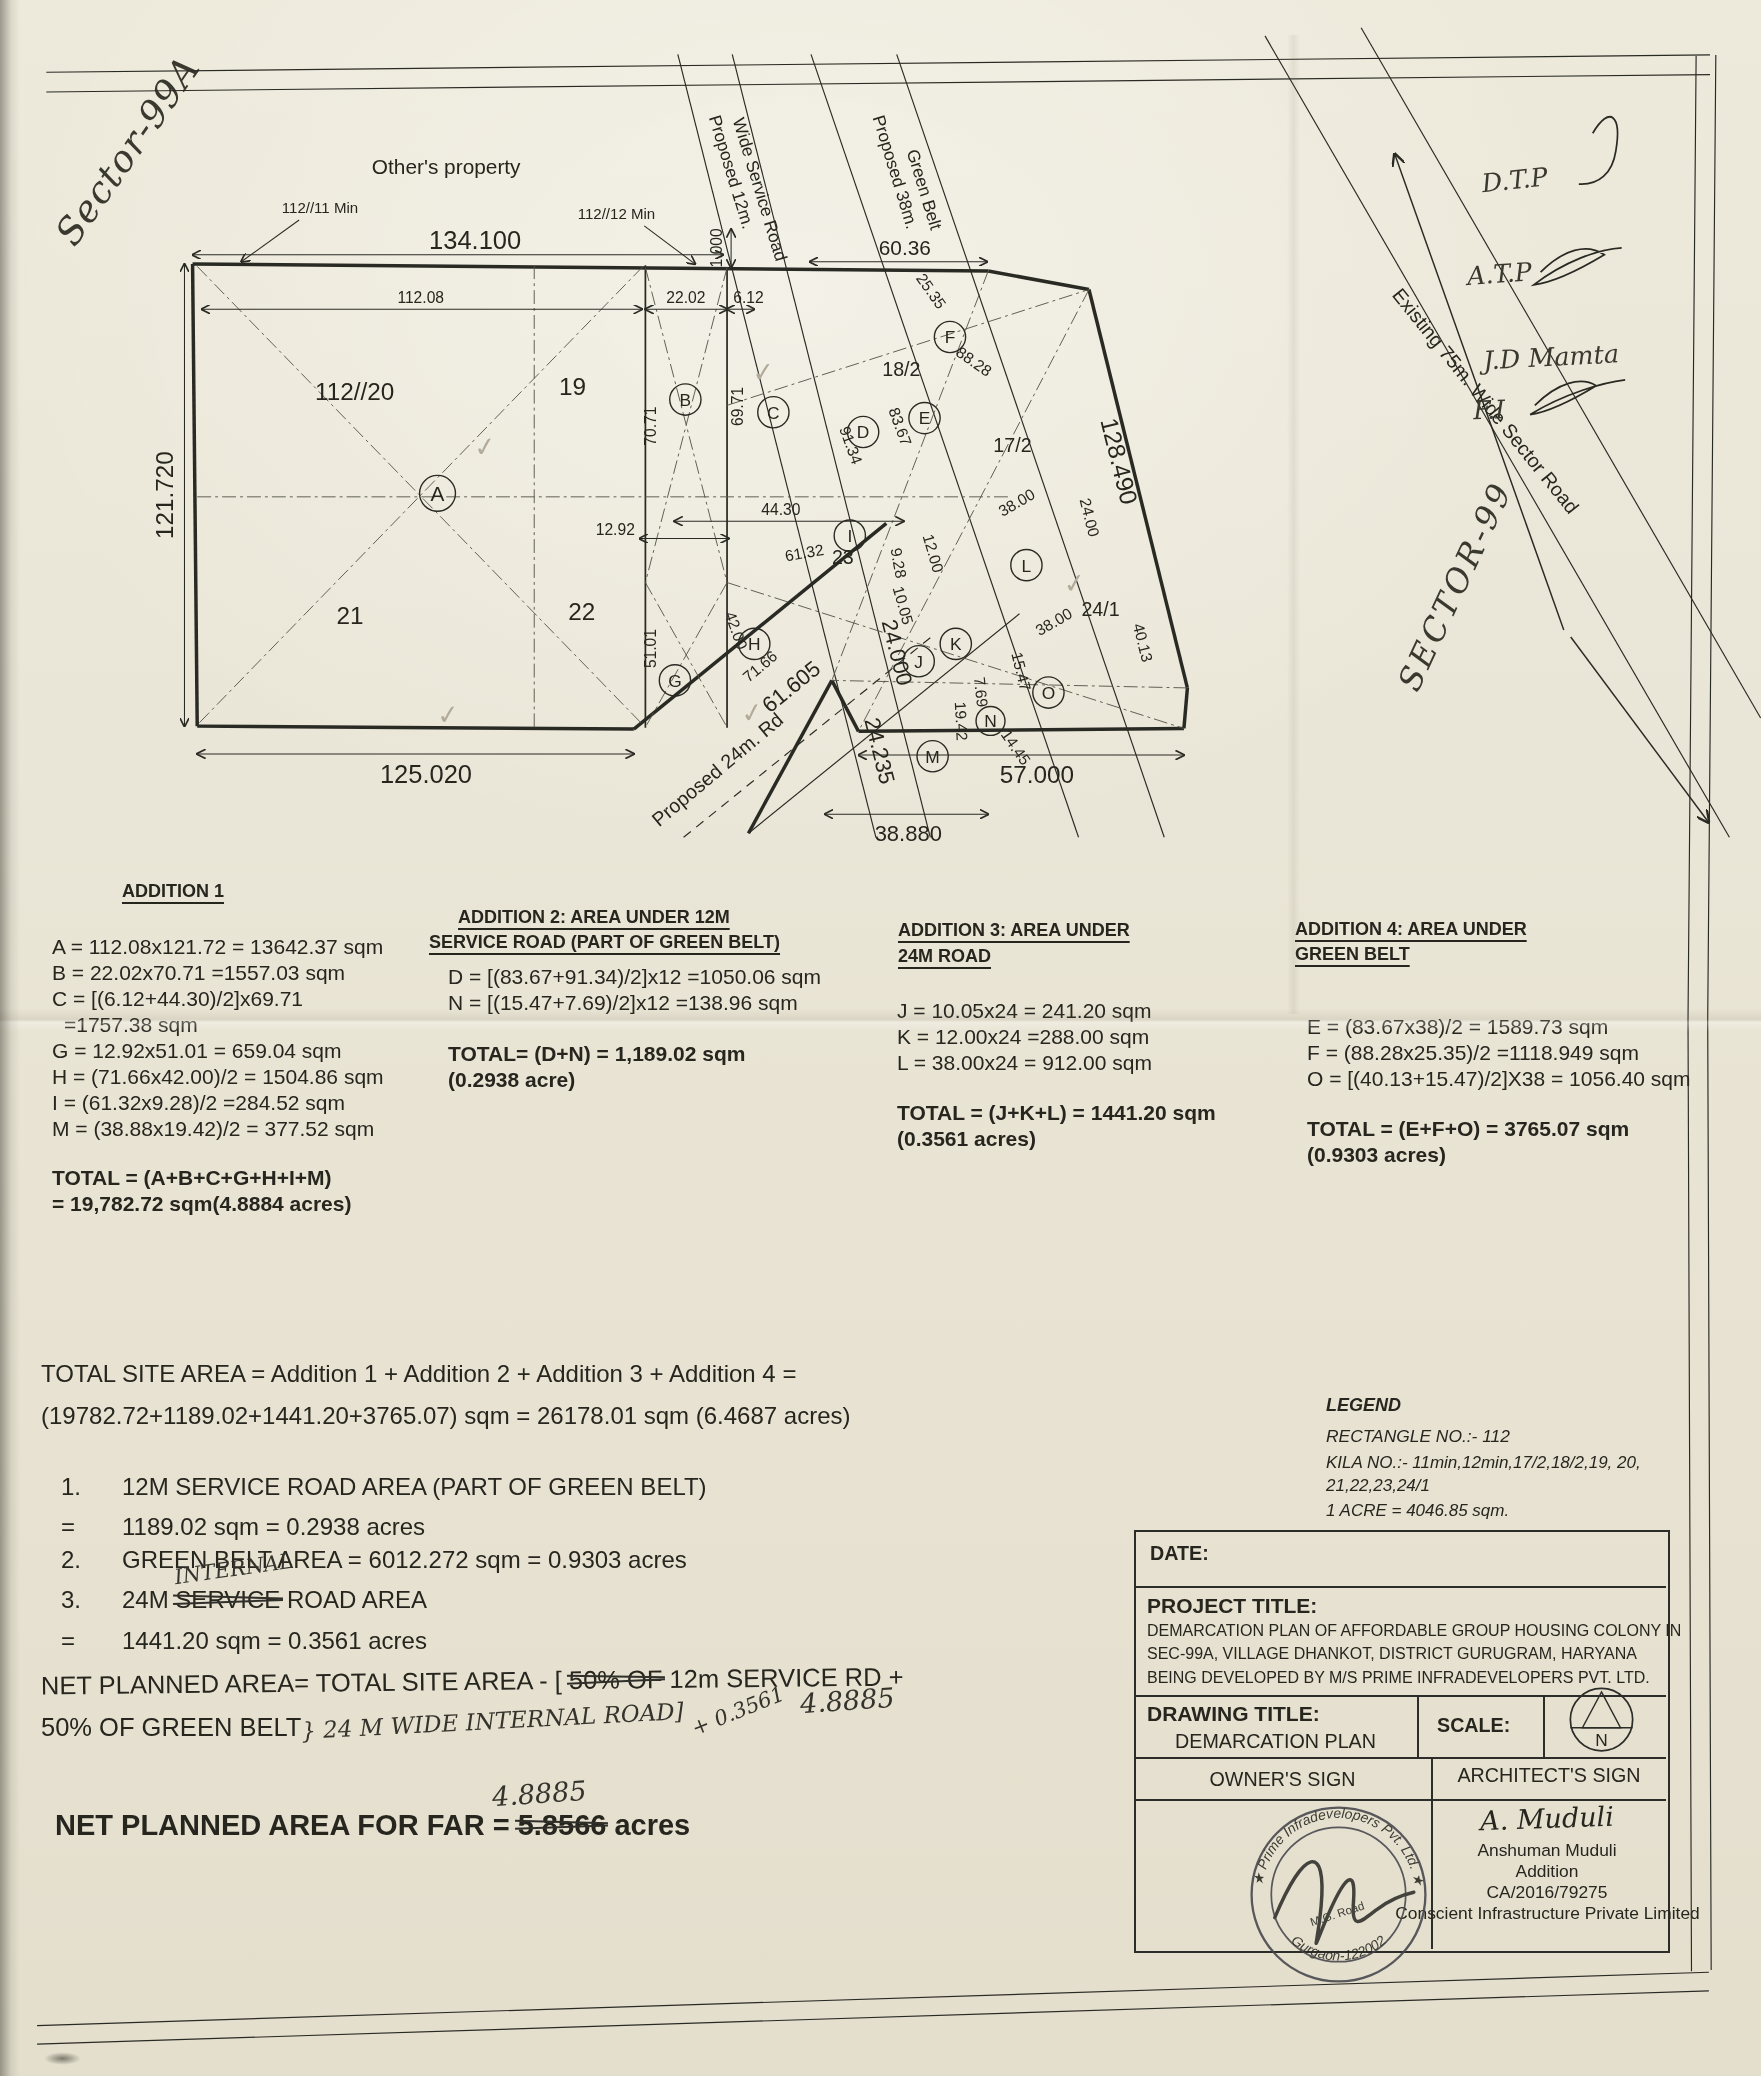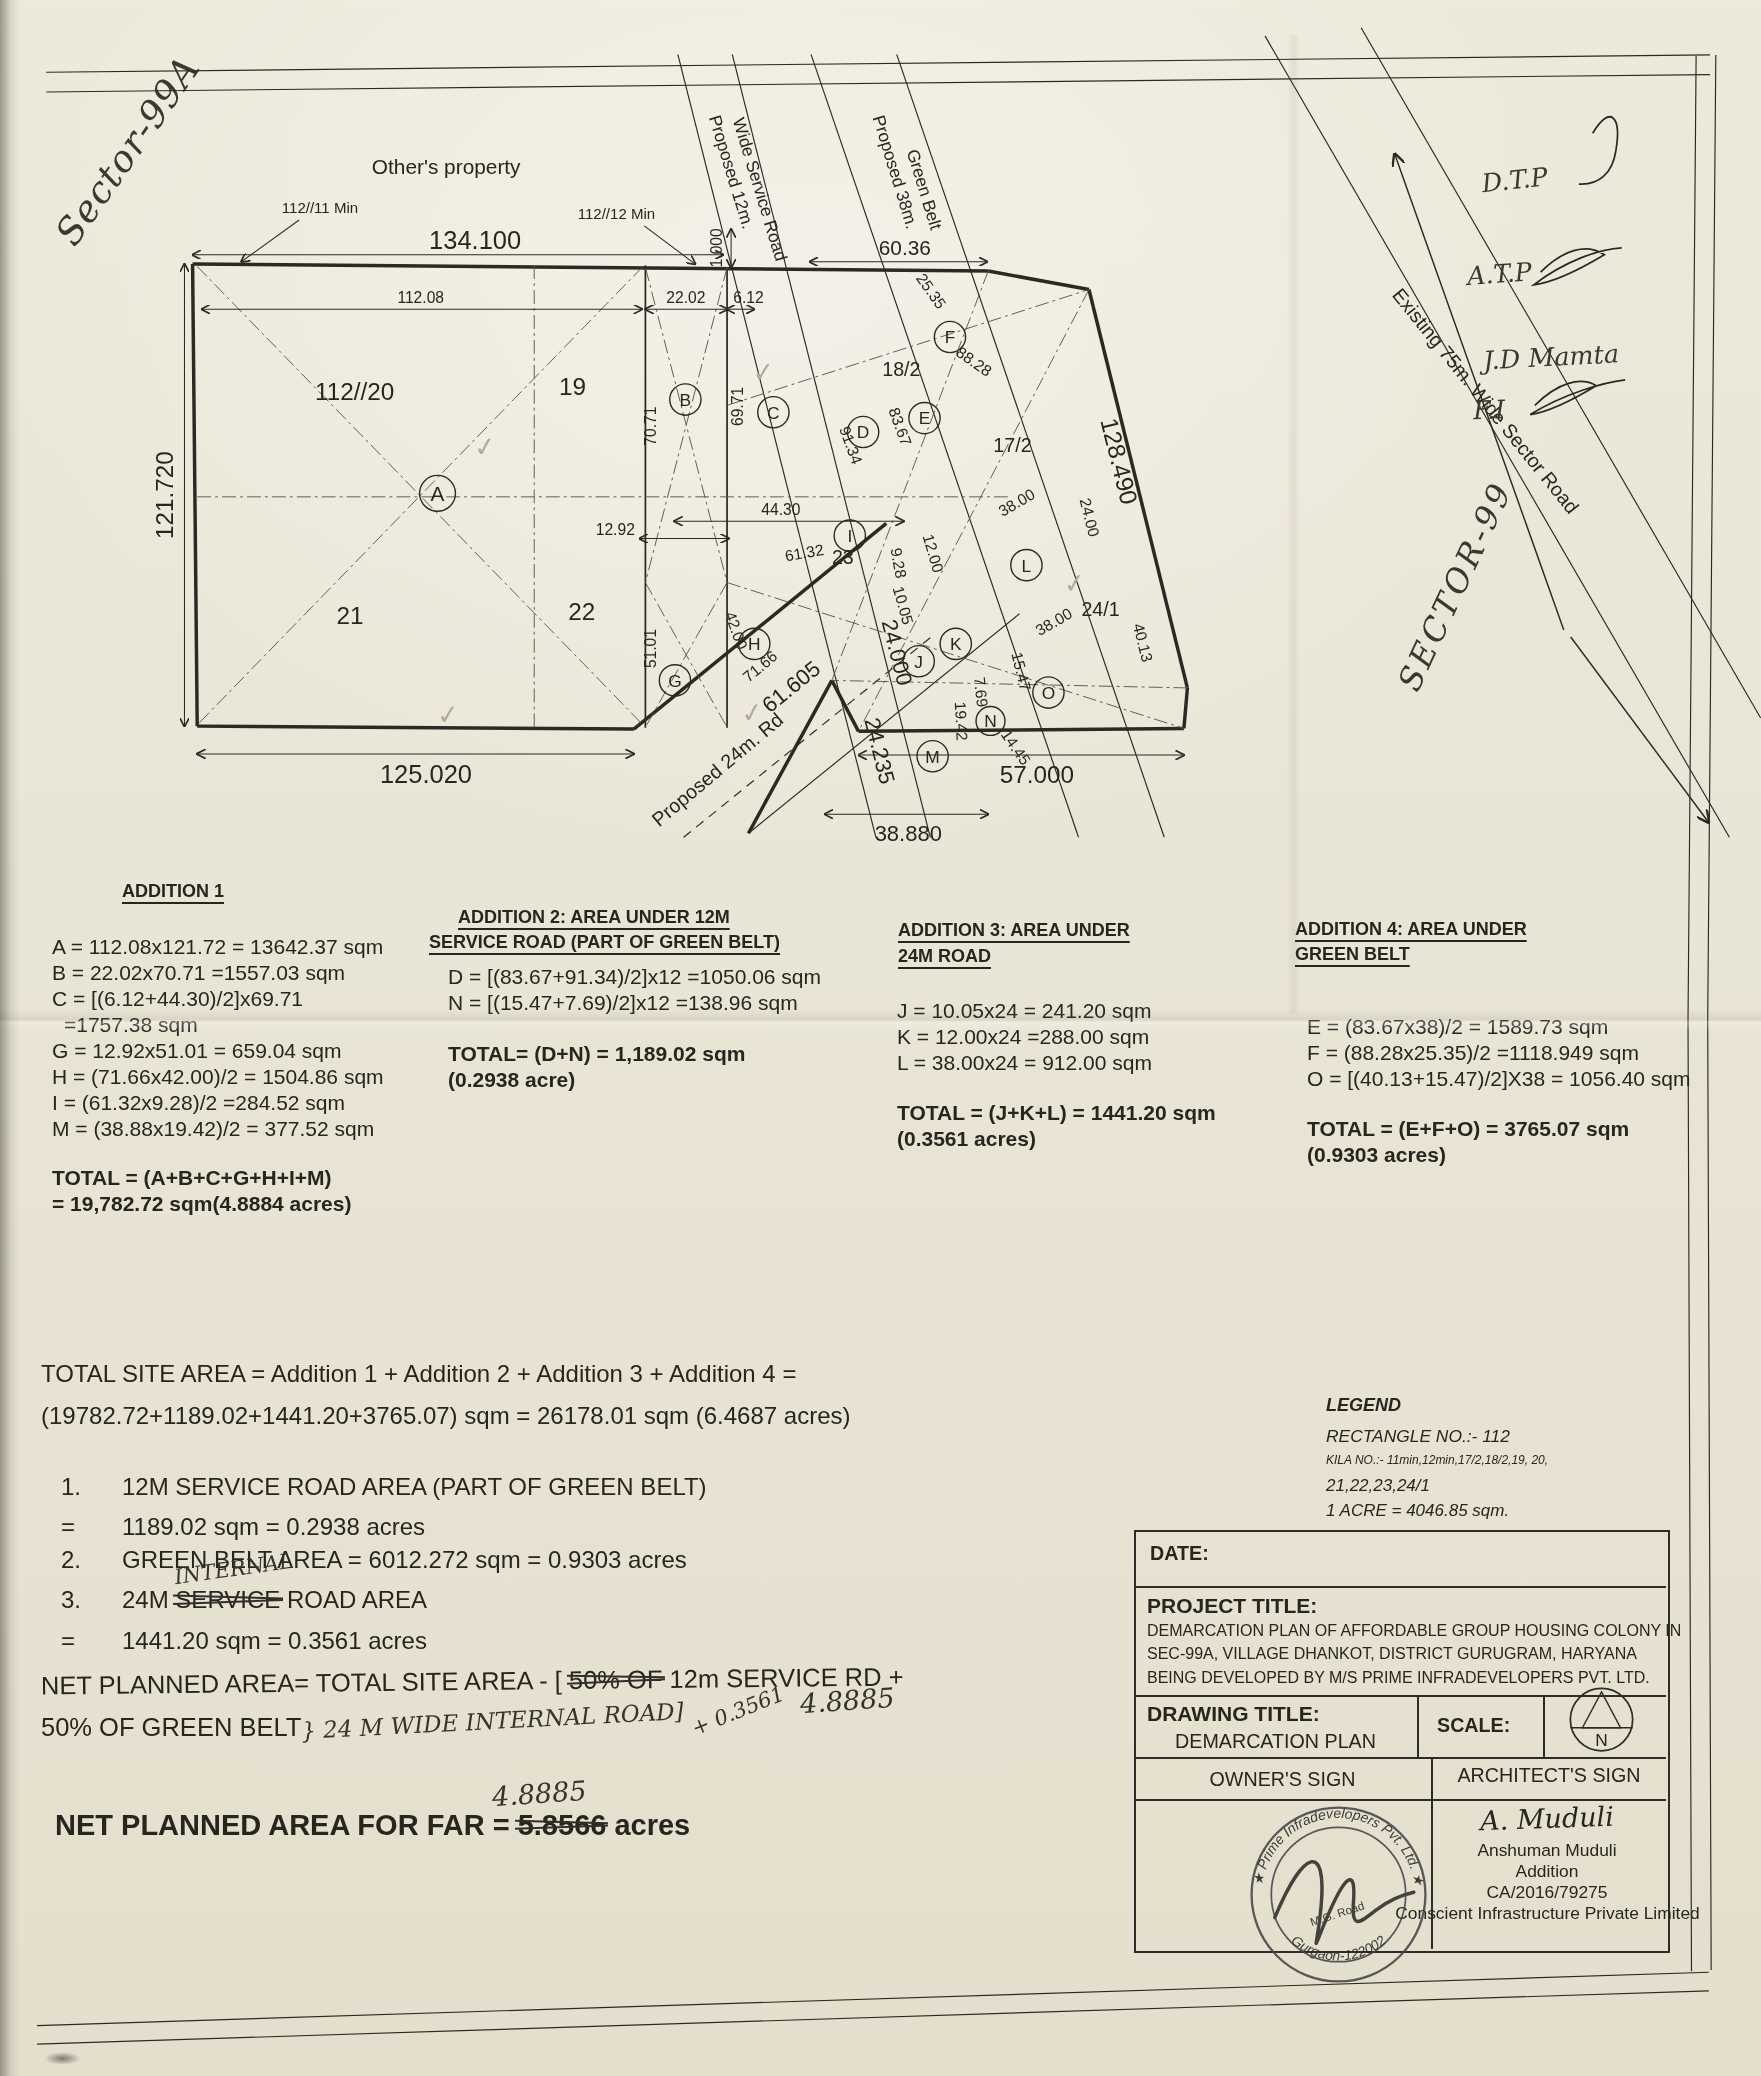--- a/index.html
+++ b/index.html
@@ -302,21 +302,21 @@
   <div class="hand" style="left:689px;top:1699px;font-size:21px;transform:rotate(-22deg);">+ 0.3561</div>
   <div class="hand" style="left:800px;top:1685px;font-size:27px;transform:rotate(-4deg);">4.8885</div>
 
   <div class="hand" style="left:492px;top:1778px;font-size:27px;transform:rotate(-4deg);">4.8885</div>
   <div class="txt b" style="left:55px;top:1809px;font-size:29px;">
     <span>NET PLANNED AREA FOR FAR = </span><span class="strike">5.8566</span><span> acres</span>
   </div>
 
   <div class="txt it b" style="left:1326px;top:1395px;font-size:18px;">LEGEND</div>
   <div class="txt it" style="left:1326px;top:1426px;font-size:17.4px;">RECTANGLE NO.:- 112</div>
-  <div class="txt it" style="left:1326px;top:1453px;font-size:12px;">KILA NO.:- 11min,12min,17/2,18/2,19, 20,</div>
+  <div class="txt it" style="left:1326px;top:1453px;font-size:17px;">KILA NO.:- 11min,12min,17/2,18/2,19, 20,</div>
   <div class="txt it" style="left:1326px;top:1476px;font-size:17px;">21,22,23,24/1</div>
   <div class="txt it" style="left:1326px;top:1501px;font-size:17px;">1 ACRE = 4046.85 sqm.</div>
 
   <div class="abs" style="left:1134px;top:1530px;width:532px;height:419px;border:2.3px solid #2c2c28;"></div>
   <div class="tbline" style="left:1134px;top:1586px;width:532px;height:1.7px;"></div>
   <div class="tbline" style="left:1134px;top:1695px;width:532px;height:1.7px;"></div>
   <div class="tbline" style="left:1134px;top:1757px;width:532px;height:1.7px;"></div>
   <div class="tbline" style="left:1134px;top:1799px;width:532px;height:1.7px;"></div>
   <div class="tbline" style="left:1417px;top:1695px;width:1.7px;height:64px;"></div>
   <div class="tbline" style="left:1543px;top:1695px;width:1.7px;height:64px;"></div>

